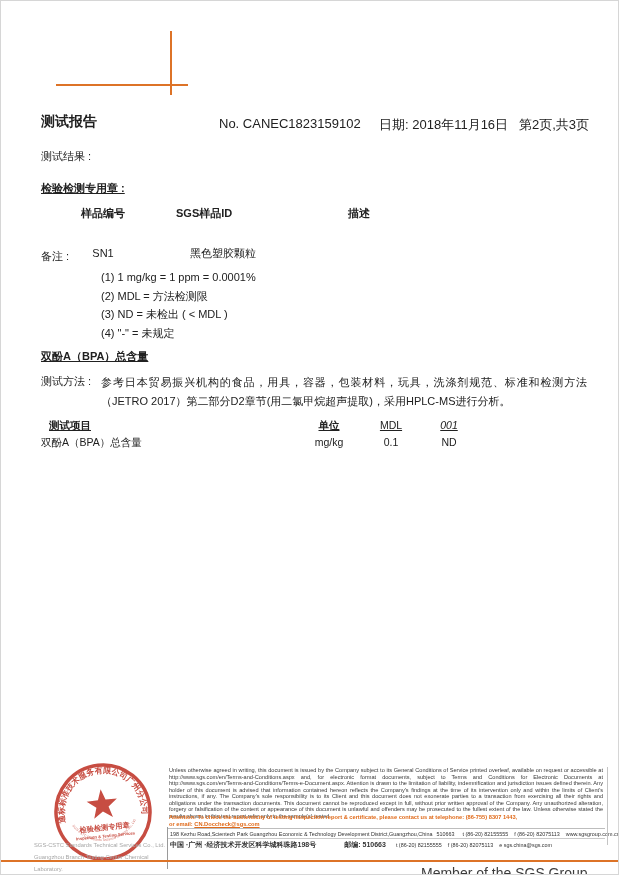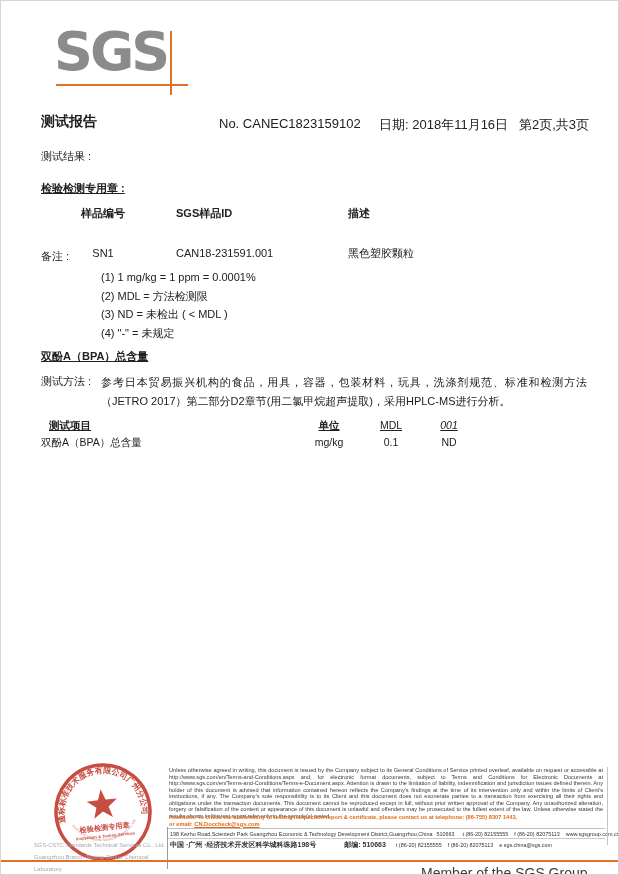--- a/index.html
+++ b/index.html
@@ -51,39 +51,37 @@
   .member { font-size:14px; color:#3c3c3c; }
   .gray-vline { background:#9a9a9a; width:1px; }
   .faint-vline { background:#c4c4c4; width:1px; }
   .stamp-svg { opacity:.9; transform:rotate(-6deg); }
 </style>
 </head>
 <body>
 
 <div class="page">
 
-  <div class="abs logo-text" style="left:53px; top:24px;">SGS</div>
   <div class="abs hline" style="left:55px; top:83px; width:132px;"></div>
   <div class="abs vline-orange" style="left:169px; top:30px; height:64px;"></div>
 
   <div class="abs report-title" style="left:40px; top:112px;">测试报告</div>
   <div class="abs hdr-info" style="left:218px; top:115px;">No. CANEC1823159102</div>
   <div class="abs hdr-info" style="left:378px; top:115px;">日期: 2018年11月16日</div>
   <div class="abs hdr-info" style="left:518px; top:115px;">第2页,共3页</div>
 
   <div class="abs label" style="left:40px; top:148px;">测试结果 :</div>
 
   <div class="abs label-bold underline" style="left:40px; top:180px;">检验检测专用章 :</div>
 
   <div class="abs sample-table" style="left:52px; top:204px;gap:23px;">
     <div class="c1 hd">样品编号</div>
     <div class="c2 hd">SGS样品ID</div>
     <div class="c3 hd">描述</div>
     <div class="c1">SN1</div>
-    <div class="c2">CAN18-231591.001</div>
     <div class="c3">黑色塑胶颗粒</div>
   </div>
 
   <div class="abs label" style="left:40px; top:248px;">备注 :</div>
   <div class="abs" style="left:100px; top:267px;">
     <div class="note-line">(1) 1 mg/kg = 1 ppm = 0.0001%</div>
     <div class="note-line">(2) MDL = 方法检测限</div>
     <div class="note-line">(3) ND = 未检出 ( &lt; MDL )</div>
     <div class="note-line">(4) "-" = 未规定</div>
   </div>

